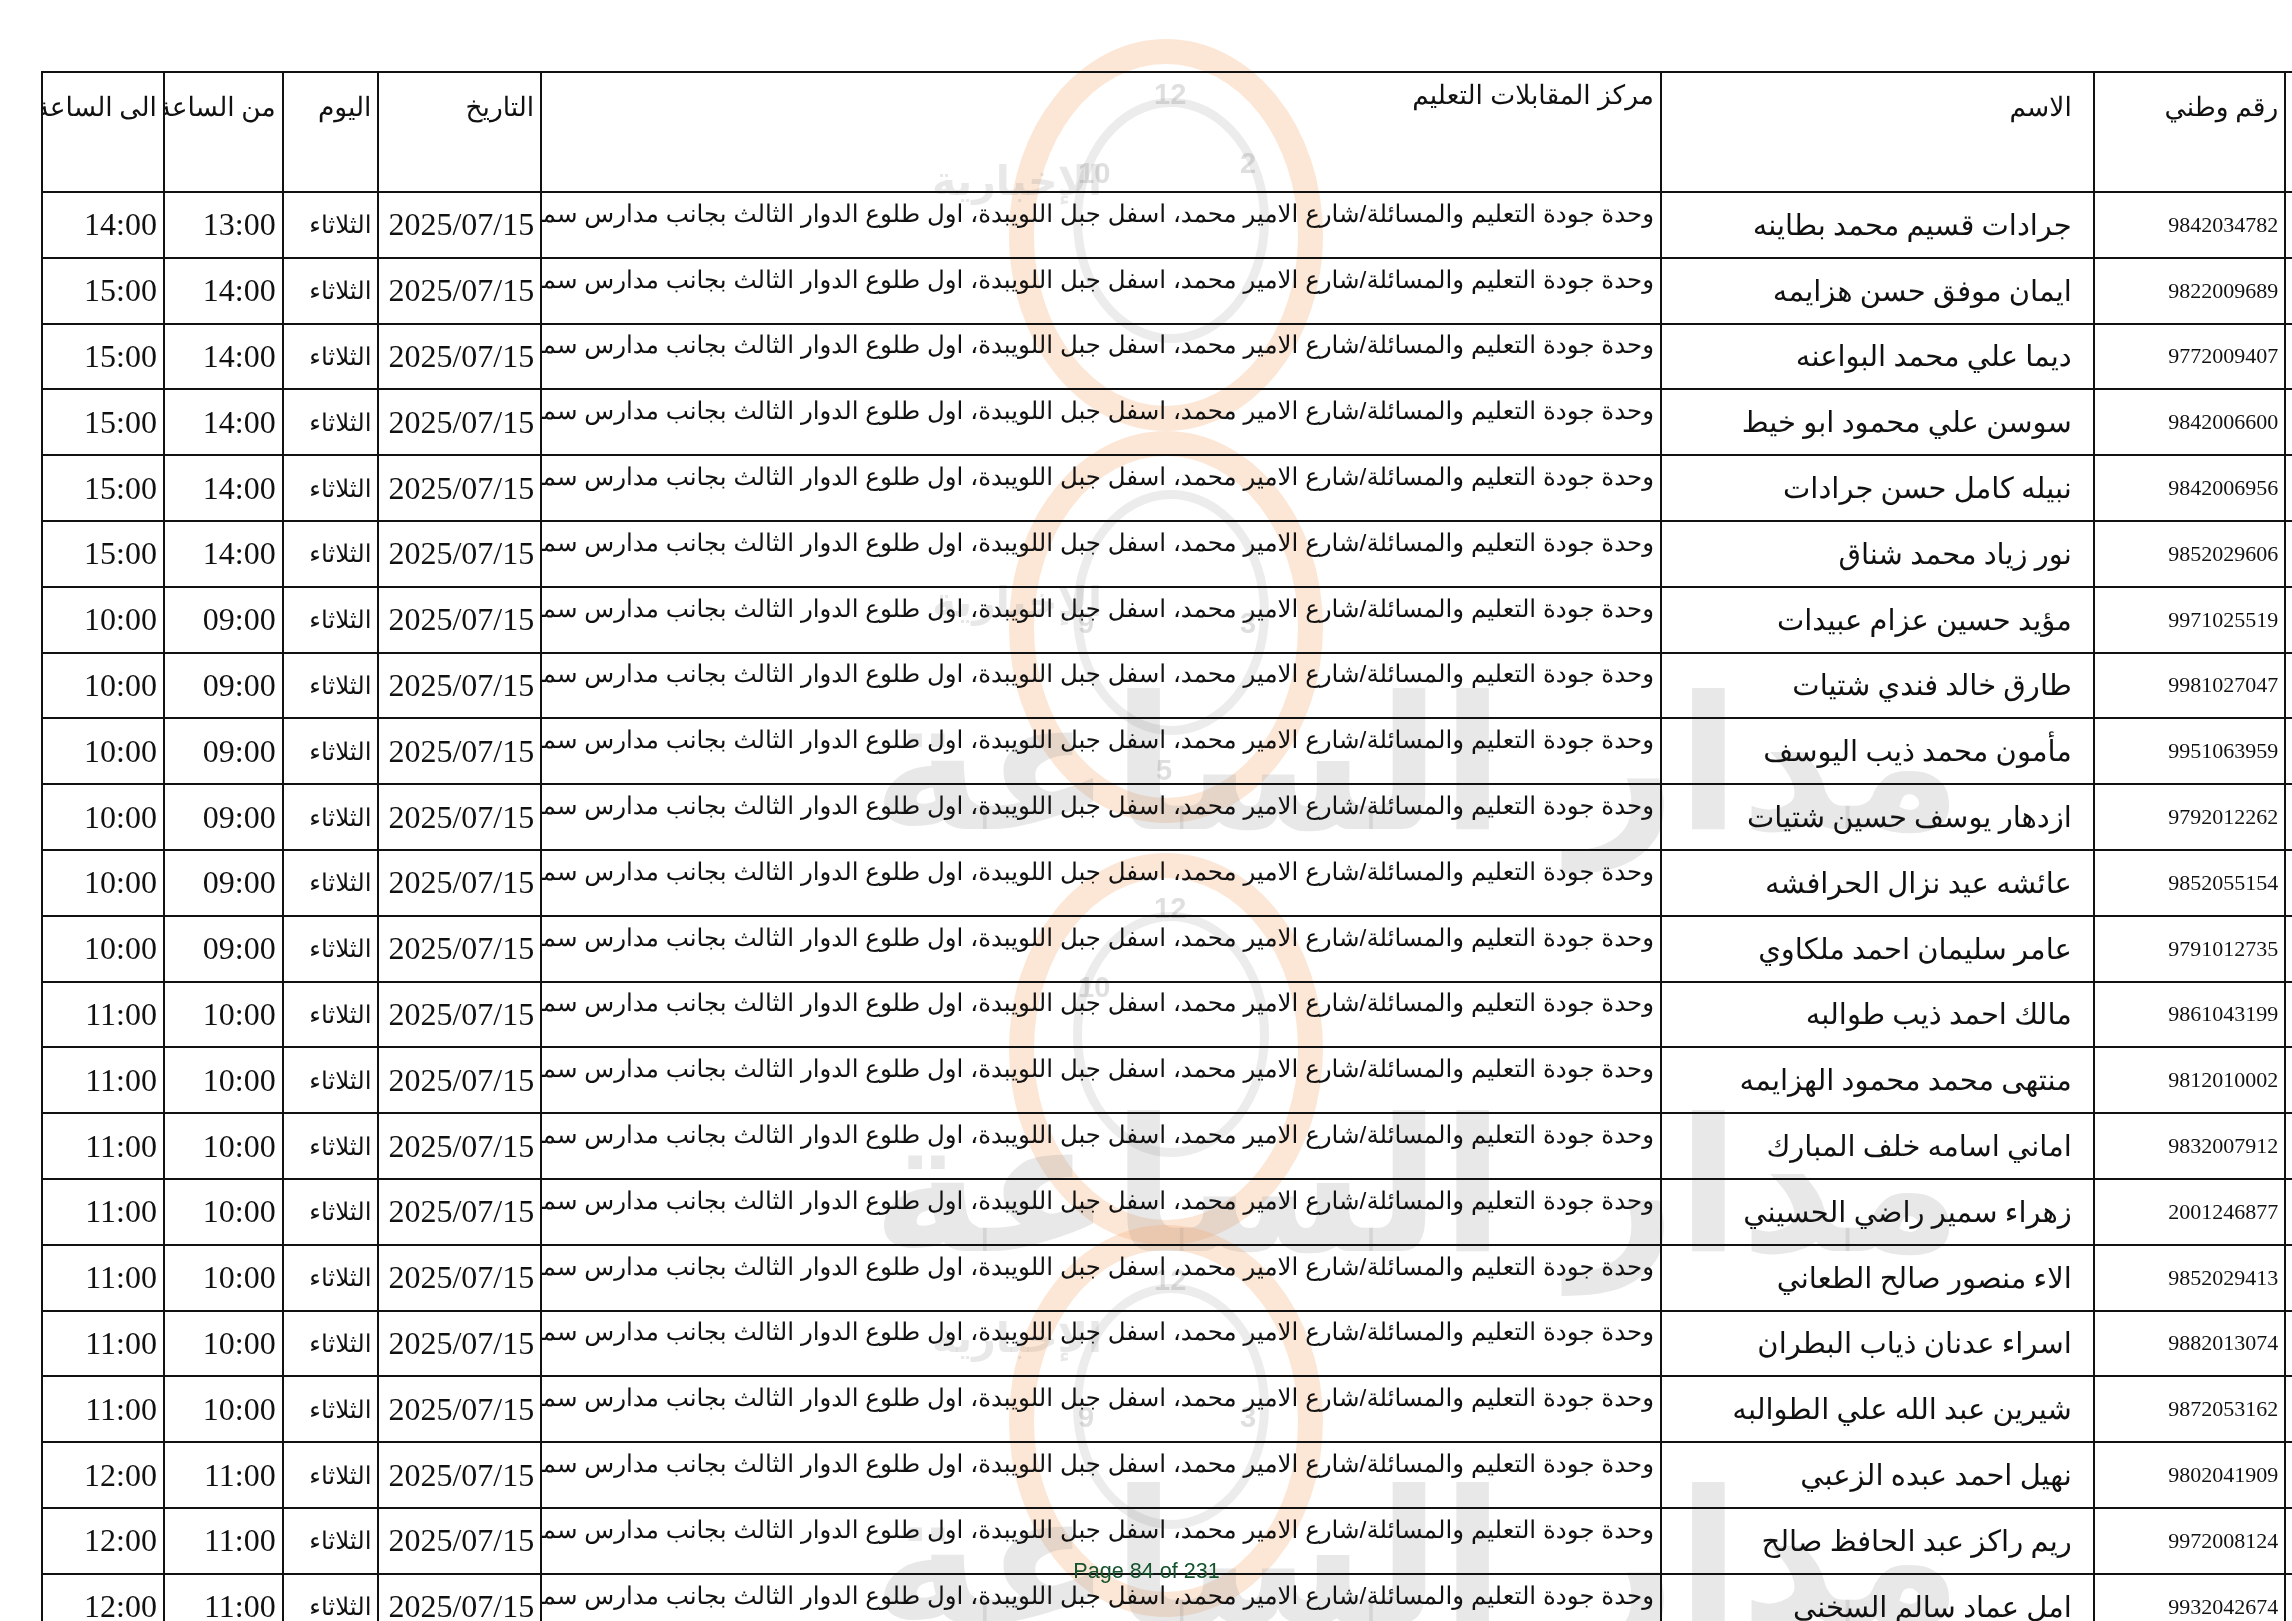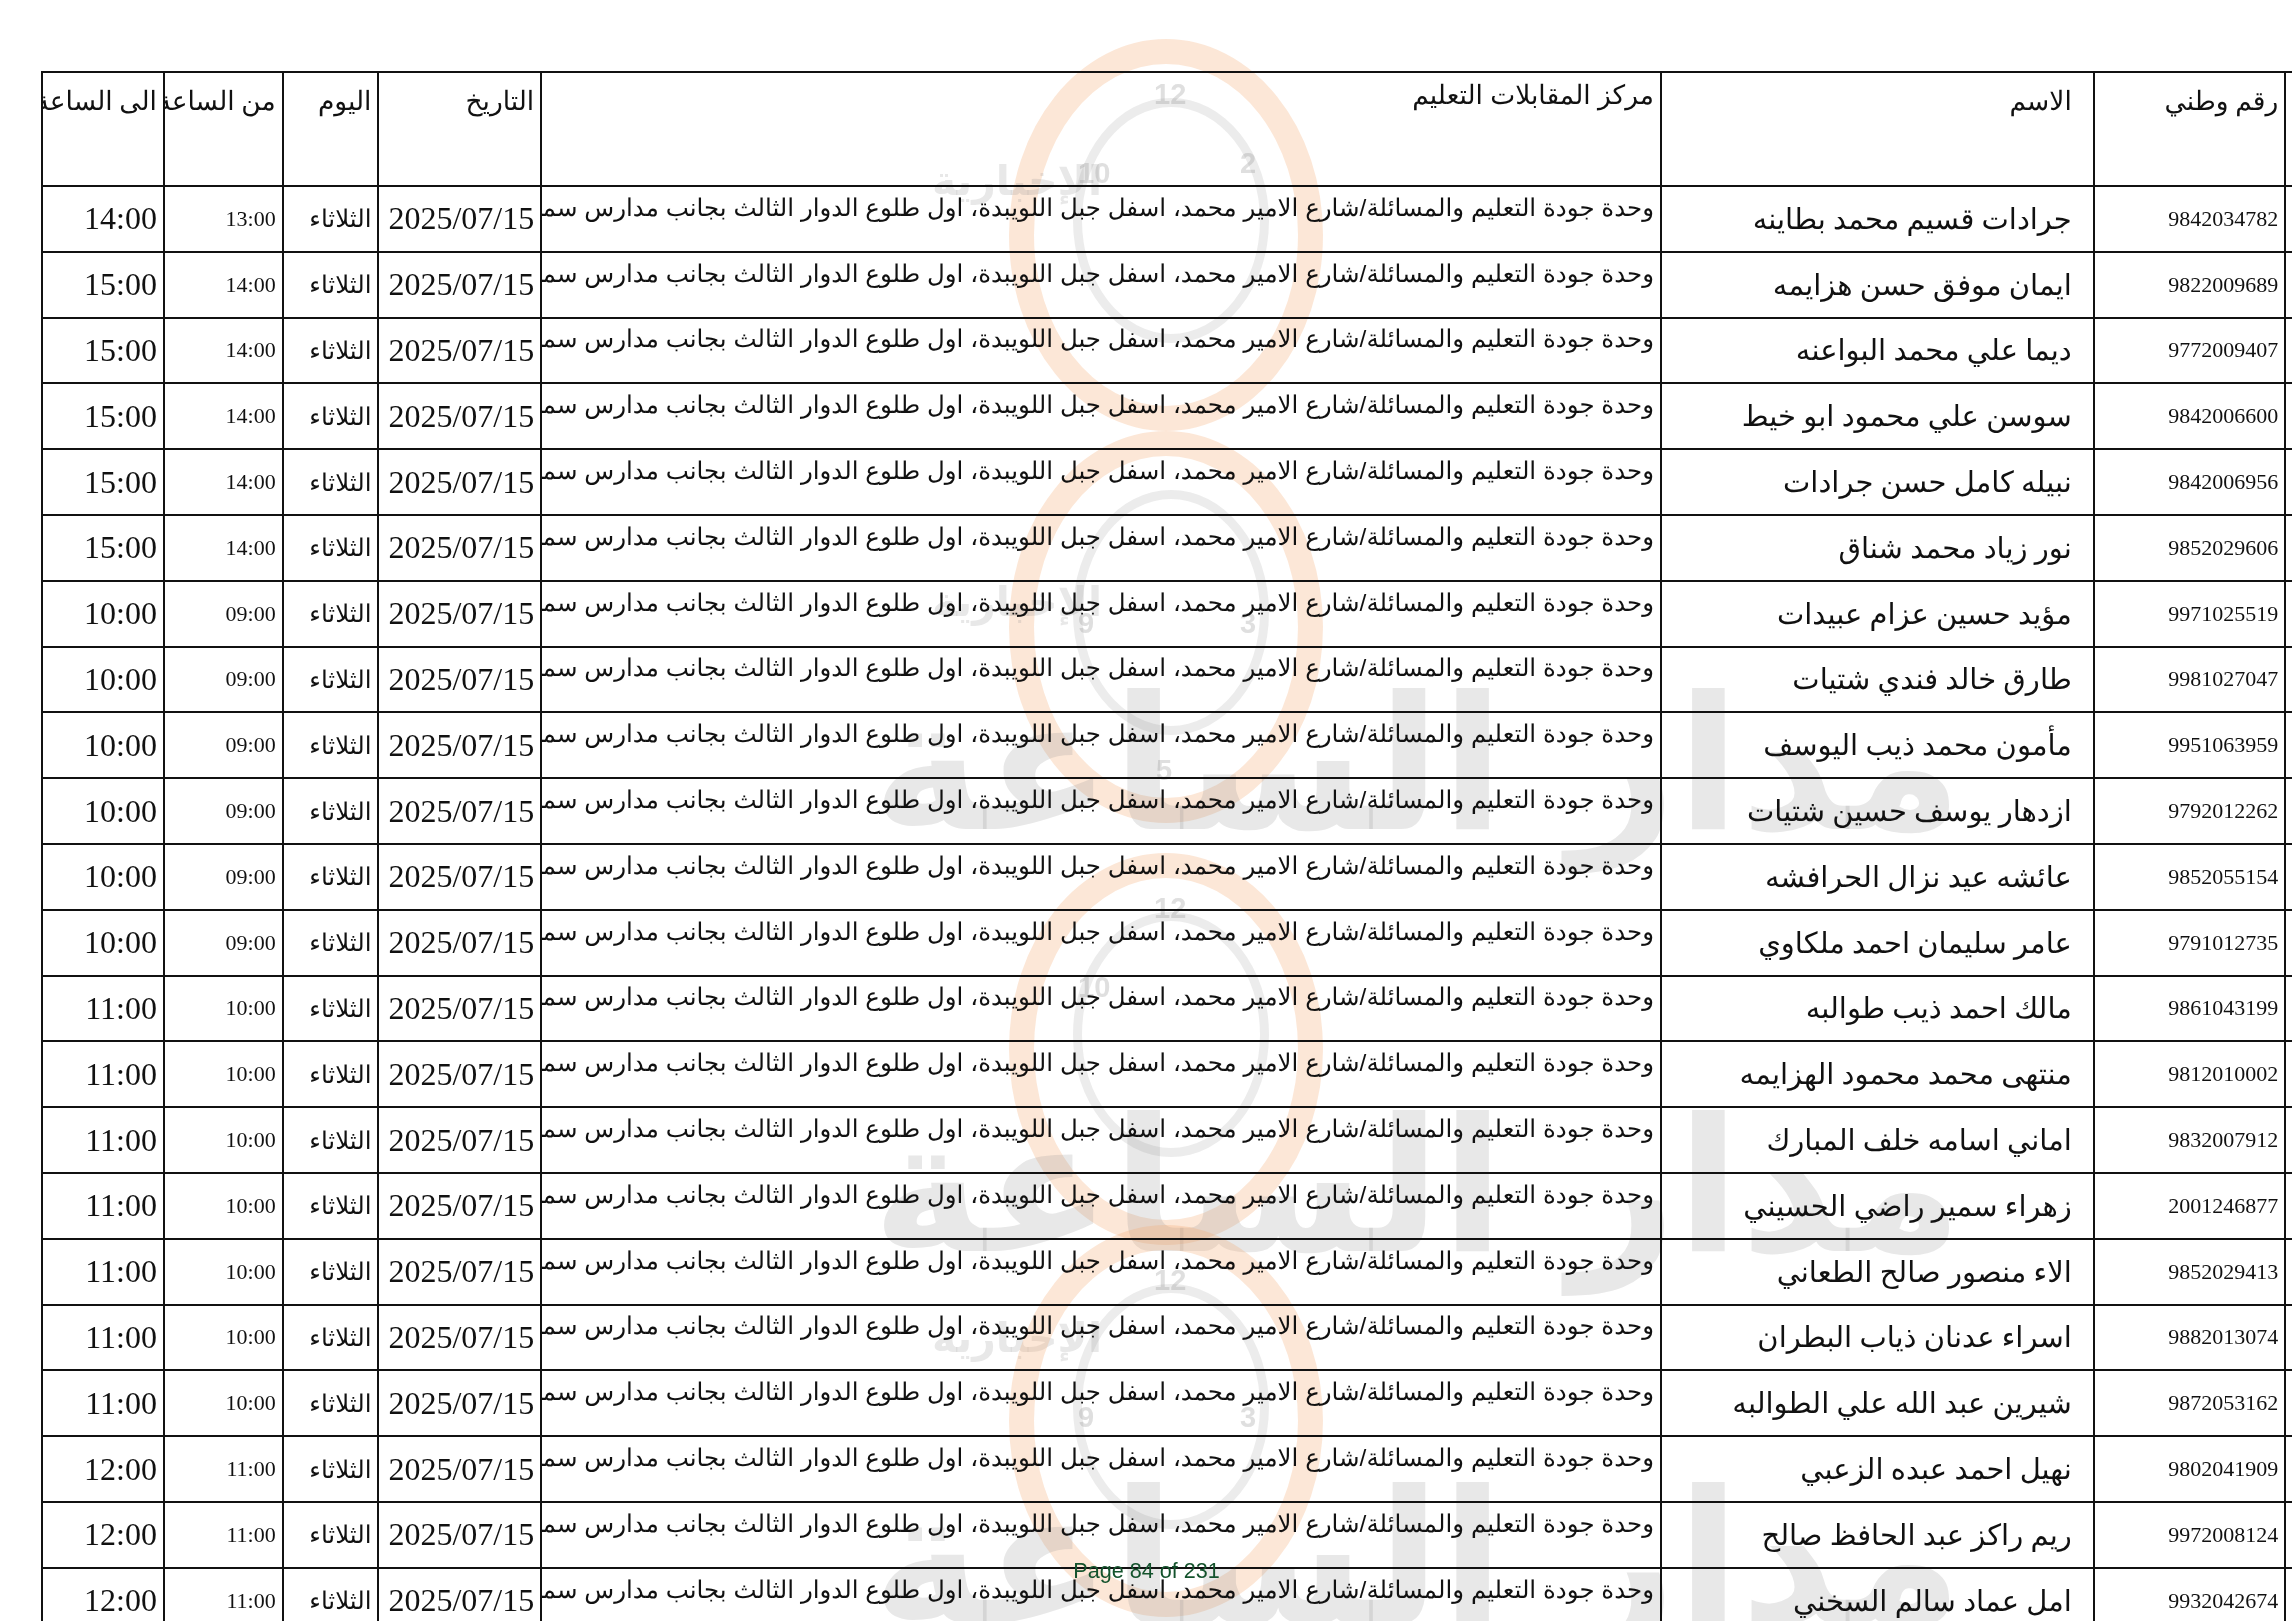--- a/index.html
+++ b/index.html
@@ -9,29 +9,29 @@
   
   .wm { position: absolute; width: 412px; height: 412px; pointer-events: none; z-index: 0; }
   .wm .ring { position: absolute; left: 29px; top: 0; width: 314px; height: 392px; border-radius: 50%; border: 25.5px solid rgba(245,170,110,0.28); box-sizing: border-box; }
   .wm .face { position: absolute; left: 93px; top: 59px; width: 196px; height: 245px; border-radius: 50%; border: 9.8px solid rgba(150,150,150,0.18); box-sizing: border-box; }
   .wm .num { position: absolute; font-family: "Liberation Sans", sans-serif; font-weight: bold; font-size: 29px; color: rgba(140,140,140,0.28); text-align: right; }
   .wm .big { position: absolute; left: -108px; top: 225px; font-family: "DejaVu Sans", sans-serif; font-weight: bold; font-size: 186px; color: rgba(140,140,140,0.2); white-space: nowrap; direction: rtl; }
   .wm .small { position: absolute; left: -59px; top: 118px; font-family: "DejaVu Sans", sans-serif; font-weight: bold; font-size: 41px; color: rgba(140,140,140,0.2); white-space: nowrap; direction: rtl; margin-left: 11px; }
 
   table.sched { position: absolute; left: 41px; top: 71px; width: 2204px; border-collapse: collapse; direction: rtl; table-layout: fixed; z-index: 1; }
   table.sched th, table.sched td { border: 2.9px solid #111; padding: 0 5.9px; text-align: right; overflow: hidden; white-space: nowrap; }
-  table.sched th { height: 100px; vertical-align: top; padding-top: 12px; font-weight: normal; font-size: 26.5px; }
+  table.sched th { height: 100px; vertical-align: top; padding-top: 18px; font-weight: normal; font-size: 26.5px; }
   table.sched td { height: 54px; vertical-align: middle; }
   .c-num { width: 74px; font-size: 34px; padding-top: 9.8px !important; }
   .c-id { width: 177px; font-size: 22px; }
   .c-name { width: 404px; font-size: 29px; padding-right: 21.6px !important; }
   .c-addr { width: 1106px; font-family: "Liberation Sans", sans-serif; font-size: 24.5px; vertical-align: top !important; padding-top: 5.9px !important; }
   .c-date { width: 149px; font-size: 32px; }
   .c-day { width: 82px; font-size: 24.5px; }
-  .c-from { width: 105px; font-size: 22px; }
+  .c-from { width: 105px; font-size: 32px; }
   .c-to { width: 108px; font-size: 32px; }
   th.c-addr { font-size: 26.5px; }
   td.c-num, td.c-id, td.c-date, td.c-from, td.c-to { direction: ltr; text-align: right; }
 
   .footer { position: absolute; top: 1558px; left: 0; width: 2293px; text-align: center; font-family: "Liberation Sans", sans-serif; font-size: 21.6px; color: #14532d; z-index: 1; }
 </style>
 </head>
 <body>
 
 <div class="page">

